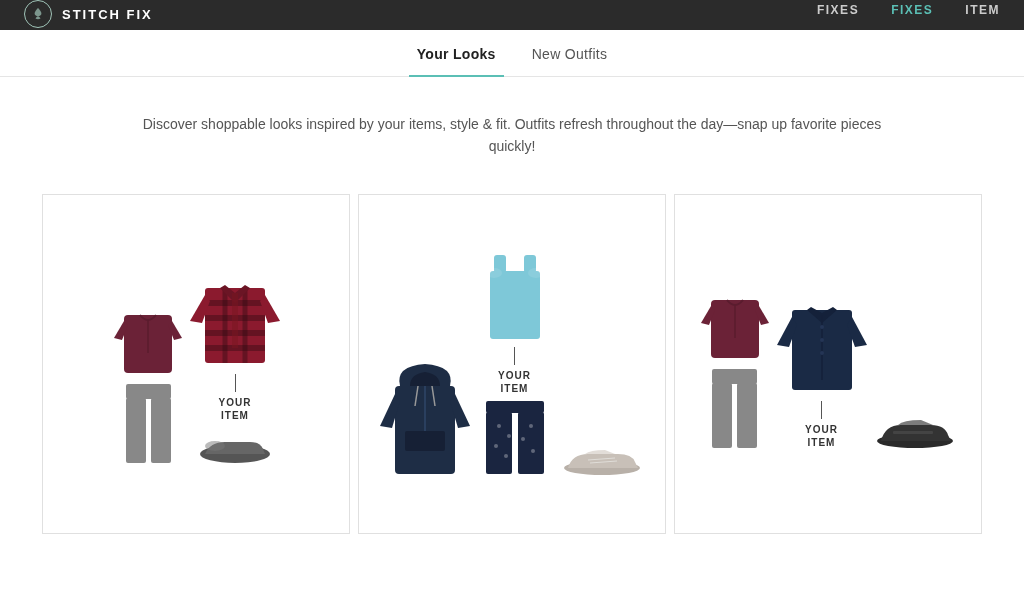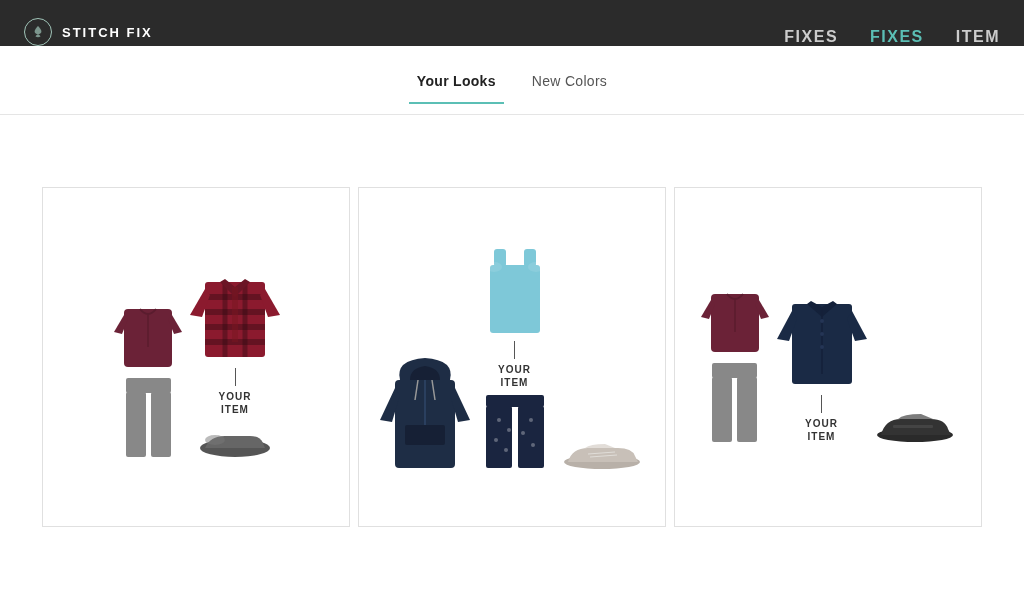--- a/index.html
+++ b/index.html
@@ -1,23 +1,23 @@
 <!DOCTYPE html>
 <html><head>
   <meta charset="utf-8">
   <style>
     * { margin: 0; padding: 0; box-sizing: border-box; }
     body { font-family: 'Georgia', serif; background: #fff; width: 1024px; min-height: 597px; overflow-x: hidden; }
 
     
     .navbar {
       background: #2b2b2b;
-      height: 46px;
-      display: flex;
-      align-items: flex-end;
+      height: 30px;
+      display: flex;
+      align-items: flex-start;
       padding: 0 24px;
     }
     .navbar-logo {
       display: flex;
       align-items: center;
       gap: 10px;
       margin-right: auto;
     }
     .logo-icon {
       width: 28px;
@@ -41,35 +41,35 @@
     }
     .navbar-nav {
       display: flex;
       gap: 32px;
       list-style: none;
     }
     .navbar-nav li a {
       color: #ccc;
       text-decoration: none;
       font-family: Arial, sans-serif;
-      font-size: 16px;
+      font-size: 12px;
       letter-spacing: 1.5px;
       font-weight: 600;
     }
     .navbar-nav li.active a {
       color: #5bbfb5;
     }
 
     
     .tabs-bar {
       display: flex;
       justify-content: center;
       gap: 20px;
       border-bottom: 1px solid #e5e5e5;
-      padding: 11px;
+      padding: 0;
       background: #fff;
     }
     .tab-item {
       padding: 16px 8px 14px;
       font-family: Arial, sans-serif;
       font-size: 14px;
       color: #555;
       cursor: pointer;
       position: relative;
       letter-spacing: 0.3px;
@@ -200,24 +200,25 @@
   </div>
   <ul class="navbar-nav">
     <li><a href="#">FIXES</a></li>
     <li class="active"><a href="#">FIXES</a></li>
     <li><a href="#">ITEM</a></li>
   </ul>
 </nav>
 
 <div class="tabs-bar">
   <div class="tab-item active">Your Looks</div>
-  <div class="tab-item">New Colors</div>
+  <div class="tab-item">New Outfits</div>
 </div>
 
 <div class="hero">
+  <p>Discover shoppable looks inspired by your items, style &amp; fit. Outfits refresh throughout the day—snap up favorite pieces quickly!</p>
 </div>
 
 <div class="looks-grid">
 
   <div class="look-card">
     <div class="card1-outfit">
 
       <div class="col-stack" style="justify-content:flex-end;">
 
         <svg width="72" height="85" viewBox="0 0 72 85">

